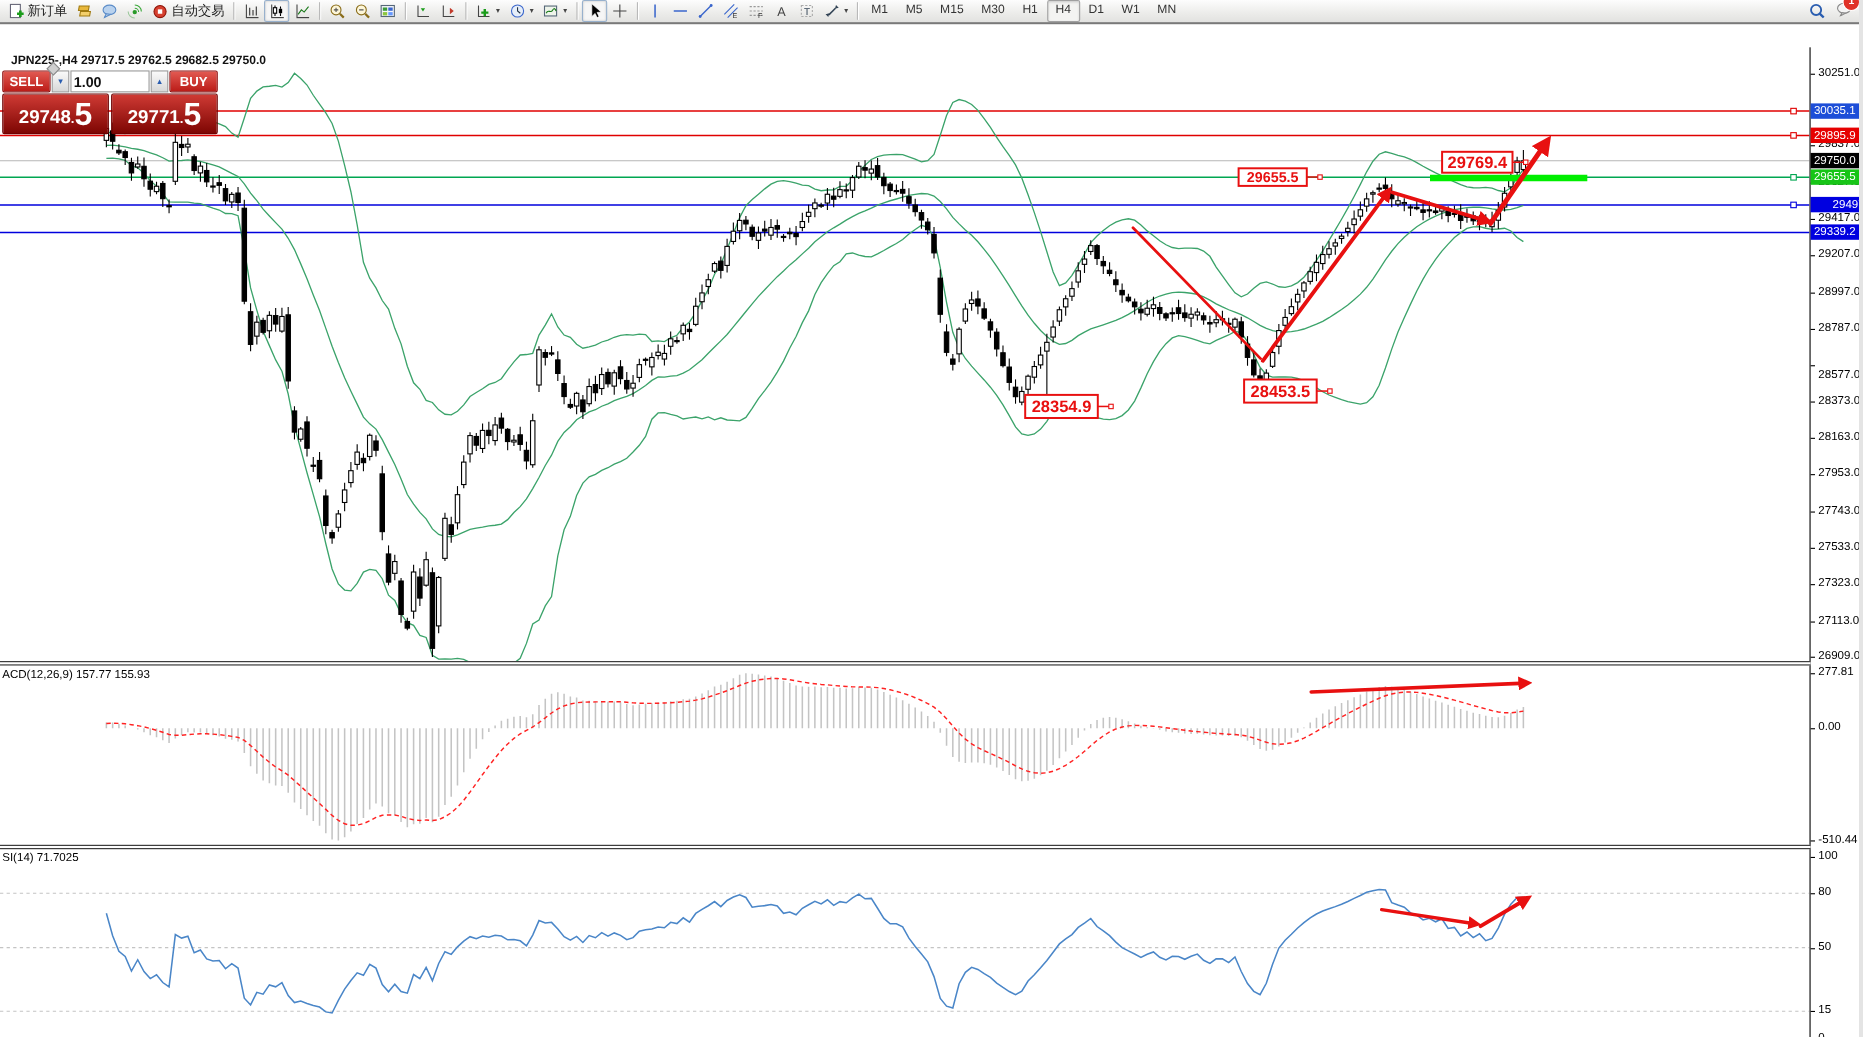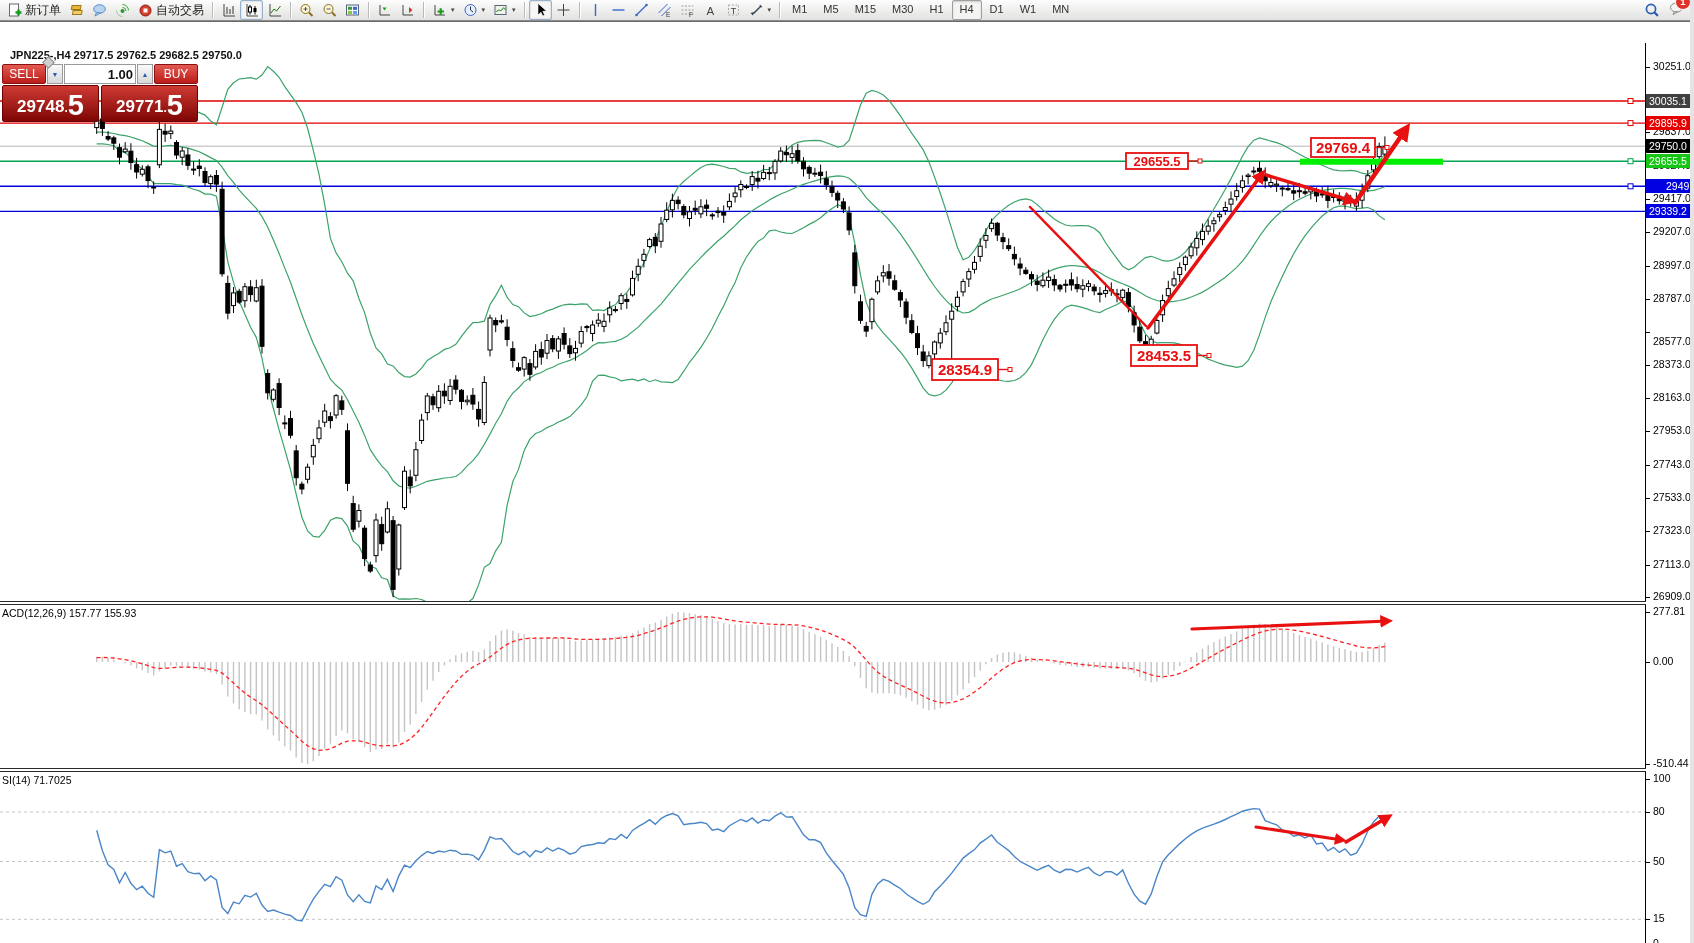--- a/index.html
+++ b/index.html
@@ -36,23 +36,23 @@
   .pbadge{position:absolute;left:0;width:47px;height:14px;line-height:14px;color:#fff;font-size:10.5px;padding-left:3px;box-sizing:border-box;white-space:nowrap;}
   
   #ohlc-title{position:absolute;left:10px;top:27px;font-size:11px;font-weight:700;color:#111;z-index:20;}
   .pane-label{position:absolute;left:2px;font-size:10.5px;color:#000;z-index:20;}
   #macd-label{top:585px;} #rsi-label{top:752px;}
   
   #trade{position:absolute;left:2px;top:42px;width:196px;z-index:40;}
   #collapse-diamond{position:absolute;left:42px;top:-6px;width:7px;height:7px;background:#cfcfcf;border:1px solid #8a8a8a;transform:rotate(45deg);}
   .tr-row1{display:flex;height:20px;gap:1px;}
   .btn-trade{width:42px;background:linear-gradient(#e25a52,#bb1c18);border:1px solid #8e0f0f;color:#fff;
-             font-size:12px;font-weight:400;display:flex;align-items:center;justify-content:center;border-radius:2px;}
+             font-size:12px;font-weight:700;display:flex;align-items:center;justify-content:center;border-radius:2px;}
   .vol-btn{width:14px;background:linear-gradient(#fafafa,#d8d8d8);border:1px solid #9a9a9a;display:flex;align-items:center;justify-content:center;font-size:7px;color:#2a5db0;}
-  .vol-input{flex:1;border:1px solid #9a9a9a;background:#fff;font-size:13px;font-weight:600;text-align:right;color:#111;font-family:inherit;min-width:0;}
+  .vol-input{flex:1;border:1px solid #9a9a9a;background:#fff;font-size:13px;font-weight:600;text-align:left;color:#111;font-family:inherit;min-width:0;}
   .tr-row2{display:flex;gap:2px;margin-top:1px;}
   .price-box{flex:1;height:34px;background:linear-gradient(#cf3a34,#7e0603);border:1px solid #6d0000;color:#fff;
              display:flex;align-items:flex-end;justify-content:center;padding-bottom:1px;border-radius:2px;}
   .pp{font-size:17px;font-weight:700;line-height:26px;}
   .pd{font-size:12px;font-weight:700;line-height:24px;}
   .pb{font-size:29px;font-weight:700;line-height:29px;}
 </style>
 </head>
 <body>
 
@@ -1052,21 +1052,21 @@
         <div class="ptick" style="top: 422px;"></div>
         <div class="plabel" style="top: 415px;">27743.0</div>
         <div class="ptick" style="top: 455px;"></div>
         <div class="plabel" style="top: 448px;">27533.0</div>
         <div class="ptick" style="top: 488px;"></div>
         <div class="plabel" style="top: 481px;">27323.0</div>
         <div class="ptick" style="top: 522px;"></div>
         <div class="plabel" style="top: 515px;">27113.0</div>
         <div class="ptick" style="top: 554px;"></div>
         <div class="plabel" style="top: 547px;">26909.0</div>
-        <div class="pbadge" style="background: #404040; top: 51px;">30035.1</div>
+        <div class="pbadge" style="background: #1d4ed8; top: 51px;">30035.1</div>
         <div class="pbadge" style="background: rgb(230, 0, 0); top: 73px;">29895.9</div>
         <div class="pbadge" style="background: rgb(0, 0, 0); top: 96px;">29750.0</div>
         <div class="pbadge" style="background: rgb(23, 197, 23); top: 111px;">29655.5</div>
         <div class="pbadge" style="background: rgb(0, 0, 224); top: 136px; padding-left: 20px;">29497.3</div>
         <div class="pbadge" style="background: rgb(0, 0, 224); top: 161px;">29339.2</div>
         <div class="ptick" style="top: 569px;"></div>
         <div class="plabel" style="top: 562px;">277.81</div>
         <div class="ptick" style="top: 619px;"></div>
         <div class="plabel" style="top: 612px;">0.00</div>
         <div class="ptick" style="top: 721px;"></div>

